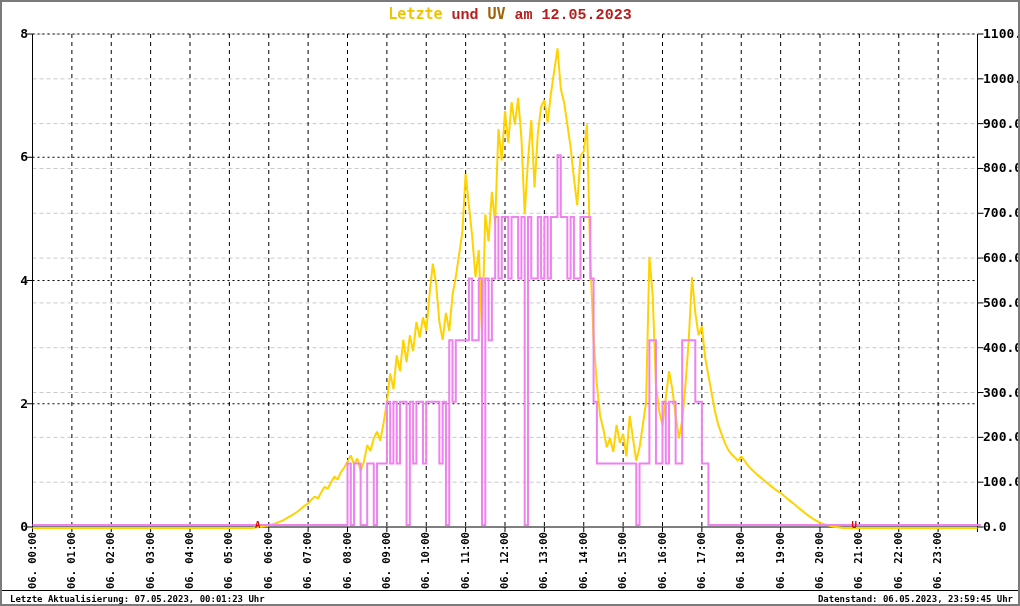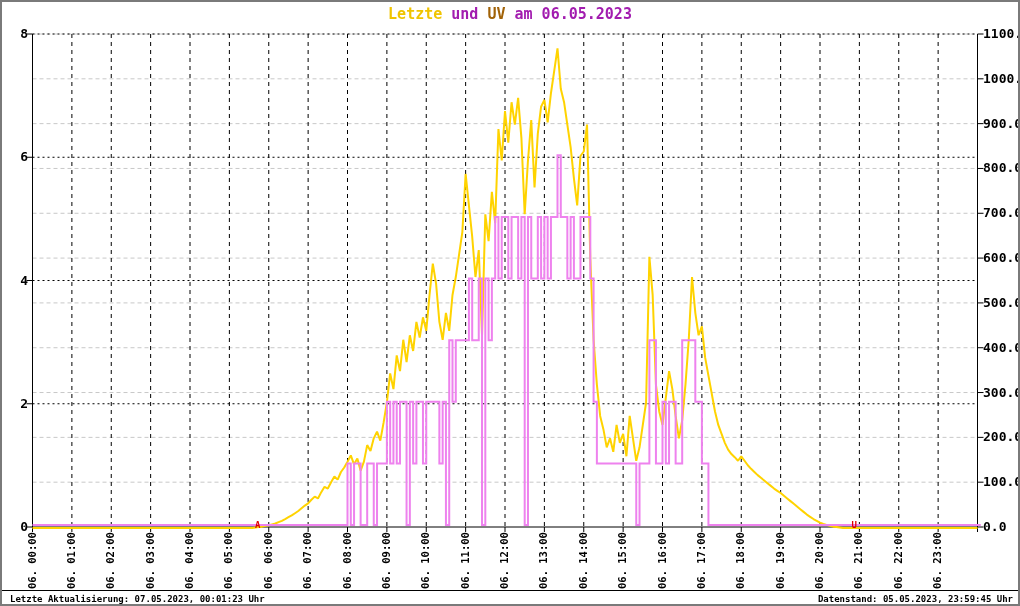--- a/index.html
+++ b/index.html
@@ -14,21 +14,21 @@
   }
   .title{
     position:absolute;top:3px;left:0;right:0;
     text-align:center;
     font-size:15px;font-weight:bold;
     letter-spacing:0px;
     white-space:pre;
   }
   .title .t-solar{color:#f0c400;}
   .title .t-uv{color:#a16207;}
-  .title .t-black{color:#a21caf;}
+  .title .t-black{color:#b91c1c;font-family:Liberation Mono, monospace;}
   svg.plot{position:absolute;left:0;top:0;}
   .ylab-left{
     position:absolute;left:0;width:26px;text-align:right;
     font-size:13px;font-weight:bold;color:#000;line-height:15px;
   }
   .ylab-right{
     position:absolute;left:981px;width:60px;text-align:left;
     font-size:13px;font-weight:bold;color:#000;line-height:15px;
     white-space:nowrap;
   }
@@ -54,21 +54,21 @@
     white-space:pre;
   }
   .footer-left{left:8px;}
   .footer-right{right:5px;text-align:right;}
 </style>
 </head>
 <body>
 
 <div class="frame">
 
-  <div class="title"><span class="t-solar">Letzte</span><span class="t-black"> und </span><span class="t-uv">UV</span><span class="t-black"> am 06.05.2023</span></div>
+  <div class="title"><span class="t-solar">Letzte</span><span class="t-black"> und </span><span class="t-uv">UV</span><span class="t-black"> am 12.05.2023</span></div>
 
   <svg class="plot" id="plot" width="1020" height="588" viewBox="0 0 1020 588">
       <line x1="30.5" y1="480.1818181818182" x2="975.5" y2="480.1818181818182" stroke="#c8c8c8" stroke-width="1" stroke-dasharray="4 3"></line>
       <line x1="30.5" y1="435.3636363636364" x2="975.5" y2="435.3636363636364" stroke="#c8c8c8" stroke-width="1" stroke-dasharray="4 3"></line>
       <line x1="30.5" y1="390.5454545454545" x2="975.5" y2="390.5454545454545" stroke="#c8c8c8" stroke-width="1" stroke-dasharray="4 3"></line>
       <line x1="30.5" y1="345.72727272727275" x2="975.5" y2="345.72727272727275" stroke="#c8c8c8" stroke-width="1" stroke-dasharray="4 3"></line>
       <line x1="30.5" y1="300.9090909090909" x2="975.5" y2="300.9090909090909" stroke="#c8c8c8" stroke-width="1" stroke-dasharray="4 3"></line>
       <line x1="30.5" y1="256.09090909090907" x2="975.5" y2="256.09090909090907" stroke="#c8c8c8" stroke-width="1" stroke-dasharray="4 3"></line>
       <line x1="30.5" y1="211.27272727272725" x2="975.5" y2="211.27272727272725" stroke="#c8c8c8" stroke-width="1" stroke-dasharray="4 3"></line>
       <line x1="30.5" y1="166.45454545454544" x2="975.5" y2="166.45454545454544" stroke="#c8c8c8" stroke-width="1" stroke-dasharray="4 3"></line>
@@ -197,15 +197,15 @@
       <div class="xlab" style="left: 850.375px; top: 587px;">06. 21:00</div>
       <div class="xlab" style="left: 889.75px; top: 587px;">06. 22:00</div>
       <div class="xlab" style="left: 929.125px; top: 587px;">06. 23:00</div>
     </div>
 
   <div class="marker" id="sunrise-marker" style="left: 252.906px; top: 519px;">A</div>
   <div class="marker" id="sunset-marker" style="left: 849.438px; top: 519px;">U</div>
 
   <div class="footer-rule"></div>
   <div class="footer-text footer-left">Letzte Aktualisierung: 07.05.2023, 00:01:23 Uhr</div>
-  <div class="footer-text footer-right">Datenstand: 05.05.2023, 23:59:45 Uhr</div>
+  <div class="footer-text footer-right">Datenstand: 06.05.2023, 23:59:45 Uhr</div>
 
 </div>
 
 </body></html>

